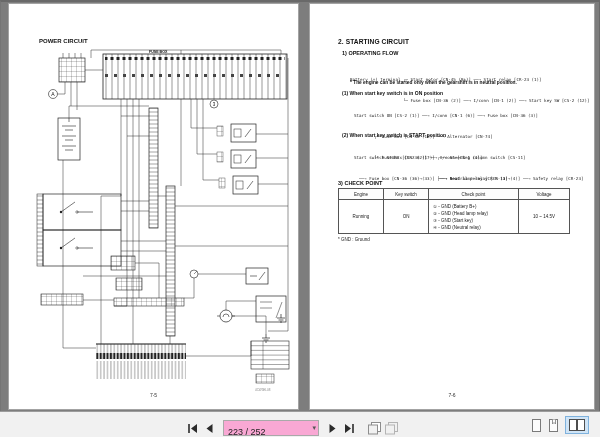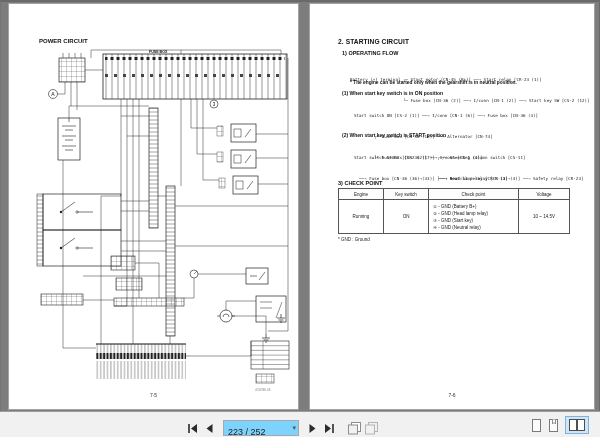--- a/index.html
+++ b/index.html
@@ -28,21 +28,21 @@
        align-items:center;justify-content:center;box-sizing:border-box;background:#fff}
   .cpt .hd{height:11px;background:#fdfdfd}
   .cpt .check{display:block;padding:2.5px 4px}
   .cpt .check div{line-height:7px;white-space:nowrap}
 
   
   .toolbar{position:absolute;left:0;top:411px;width:600px;height:26px;background:#f1f1f1;
            border-top:1px solid #9c9c9c;box-sizing:border-box;z-index:10}
   .navc{position:absolute;left:185px;top:4px;display:flex;align-items:center;gap:2px}
   .tbtn{width:15px;height:16px;display:flex;align-items:center;justify-content:center;cursor:pointer}
-  .pagebox{position:relative;width:76px;height:16px;background:#7dd3fc;border:1px solid #a9a9a9;
+  .pagebox{position:relative;width:96px;height:16px;background:#f9a8d4;border:1px solid #a9a9a9;
            margin:4px 4px;box-sizing:border-box}
   .pagebox input{width:70px;height:13px;border:none;font-size:9px;color:#222;padding:0 0 0 4px;
            font-family:"Liberation Sans",sans-serif;background:transparent;outline:none}
   .caret{position:absolute;right:2px;top:3px;font-size:7px;color:#555;line-height:8px}
   .viewc{position:absolute;right:11px;top:4px;display:flex;align-items:center;gap:6px}
   .vbtn{display:flex;align-items:center;justify-content:center;cursor:pointer}
   .vsel{background:#cfe4f6;border:1px solid #7fb2dd;padding:1px 2px}
 </style>
 </head>
 <body>

